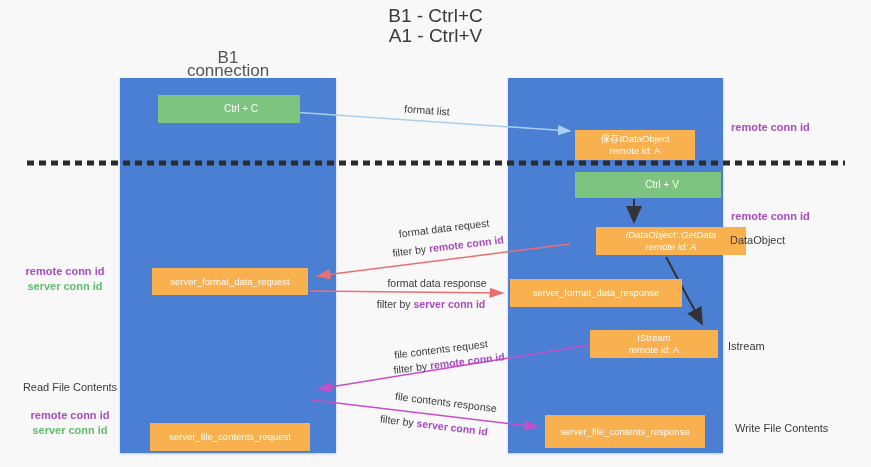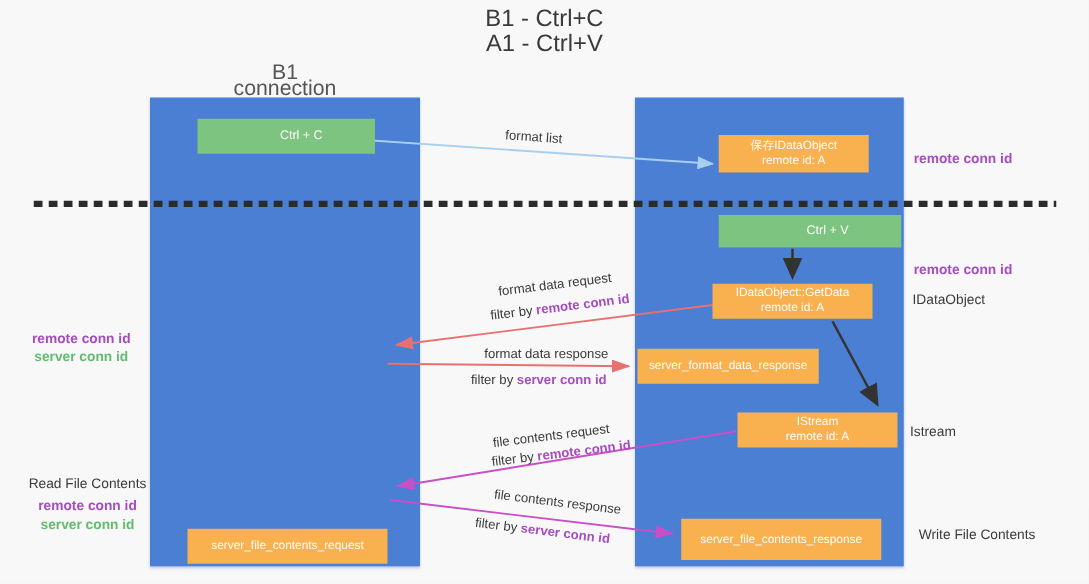--- a/index.html
+++ b/index.html
@@ -73,64 +73,67 @@
 
     <line x1="589" y1="345" x2="318" y2="389" stroke-width="1.5" marker-end="url(#ah-magenta)" stroke="#c84fc8"></line>
 
     <line x1="312" y1="400" x2="538" y2="427" stroke-width="1.5" marker-end="url(#ah-magenta)" stroke="#c84fc8"></line>
   </svg>
 
   <div class="box green" style="left:158px;top:95px;width:118px;height:28px;padding-left:24px;">
     <span>Ctrl + C</span>
   </div>
 
-  <div class="box orange" style="left:575px;top:108px;width:120px;height:30px;">
+  <div class="box orange" style="left:575px;top:130px;width:120px;height:30px;">
     <span class="s">保存IDataObject</span>
     <span class="s">remote id: A</span>
   </div>
 
   <div class="box green" style="left:575px;top:172px;width:118px;height:26px;padding-left:28px;">
     <span>Ctrl + V</span>
   </div>
 
-  <div class="box orange" style="left:570px;top:227px;width:128px;height:28px;">
+  <div class="box orange" style="left:596px;top:227px;width:150px;height:28px;font-style:italic;">
     <span class="s">IDataObject::GetData</span>
     <span class="s">remote id: A</span>
   </div>
 
+  <div class="box orange" style="left:152px;top:268px;width:156px;height:27px;">
+    <span class="s">server_format_data_request</span>
+  </div>
 
-  <div class="box orange" style="left:510px;top:279px;width:145px;height:28px;">
+  <div class="box orange" style="left:510px;top:279px;width:172px;height:28px;">
     <span class="s">server_format_data_response</span>
   </div>
 
   <div class="box orange" style="left:590px;top:330px;width:128px;height:28px;">
     <span class="s">IStream</span>
     <span class="s">remote id: A</span>
   </div>
 
   <div class="box orange" style="left:150px;top:383px;width:160px;height:28px;margin-top:40px;">
     <span class="s">server_file_contents_request</span>
   </div>
 
   <div class="box orange" style="left:545px;top:415px;width:160px;height:33px;">
     <span class="s">server_file_contents_response</span>
   </div>
 
   <div class="lbl b purple" style="left:731px;top:121px;">remote conn id</div>
   <div class="lbl b purple" style="left:731px;top:210px;">remote conn id</div>
-  <div class="lbl" style="left:730px;top:234px;">IDataObject</div>
+  <div class="lbl" style="left:730px;top:234px;">DataObject</div>
   <div class="lbl" style="left:728px;top:340px;">Istream</div>
   <div class="lbl" style="left:735px;top:422px;">Write File Contents</div>
 
   <div class="grp" style="left:15px;top:264px;width:100px;">
     <div class="b purple">remote conn id</div>
     <div class="b greent">server conn id</div>
   </div>
   <div class="grp" style="left:15px;top:380px;width:110px;">
-    <div style="color:var(--dark);margin-bottom:3px;">Read File Contents</div>
+    <div style="color:var(--dark);margin-bottom:13px;">Read File Contents</div>
     <div class="b purple">remote conn id</div>
     <div class="b greent">server conn id</div>
   </div>
 
   <div class="flow" style="left:427px;top:110px;transform:translate(-50%,-50%) rotate(4deg);">format list</div>
 
   <div class="flow" style="left:444px;top:228px;transform:translate(-50%,-50%) rotate(-7deg);">format data request</div>
   <div class="flow" style="left:448px;top:246px;transform:translate(-50%,-50%) rotate(-7deg);">
     <span>filter by</span>
     <span class="b purple">remote conn id</span>

